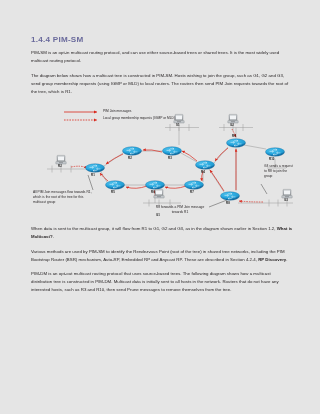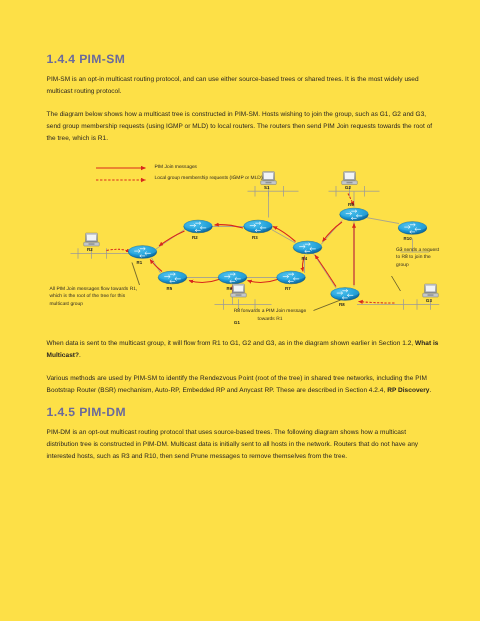--- a/index.html
+++ b/index.html
@@ -10,21 +10,21 @@
   body {
     width: 320px;
     height: 414px;
     position: relative;
     font-family: "Liberation Sans", sans-serif;
     overflow: hidden;
   }
   .page {
     position: absolute;
     inset: 0;
-    background: #fde047;
+    background: #e5e5e5;
   }
   .content {
     position: absolute;
     left: 31px;
     top: 36px;
     width: 262px;
   }
   h2.heading {
     font-size: 8.1px;
     font-weight: bold;
@@ -253,21 +253,20 @@
 
       <div class="dg-note" style="left:2px; top:88px; width:64px;">All PIM Join messages flow towards R1, which is the root of the tree for this multicast group</div>
       <div class="dg-note" style="left:122px; top:103px; width:54px; text-align:center;">R8 forwards a PIM Join message towards R1</div>
       <div class="dg-note" style="left:233px; top:62px; width:29px;">G3 sends a request to R8 to join the group</div>
     </div>
 
     <p class="body-text">When data is sent to the multicast group, it will flow from R1 to G1, G2 and G3, as in the diagram shown earlier in Section 1.2, <b>What is Multicast?</b>.</p>
 
     <p class="body-text">Various methods are used by PIM-SM to identify the Rendezvous Point (root of the tree) in shared tree networks, including the PIM Bootstrap Router (BSR) mechanism, Auto-RP, Embedded RP and Anycast RP.  These are described in Section 4.2.4, <b>RP Discovery</b>.</p>
 
-    <h2 class="heading" style="margin-top:7px;">1.4.5 PIM-DM</h2>
 
     <p class="body-text">PIM-DM is an opt-out multicast routing protocol that uses source-based trees.  The following diagram shows how a multicast distribution tree is constructed in PIM-DM. Multicast data is initially sent to all hosts in the network.  Routers that do not have any interested hosts, such as R3 and R10, then send Prune messages to remove themselves from the tree.</p>
 
   </div>
 
   <div class="footer">
     
     
   </div>
 

